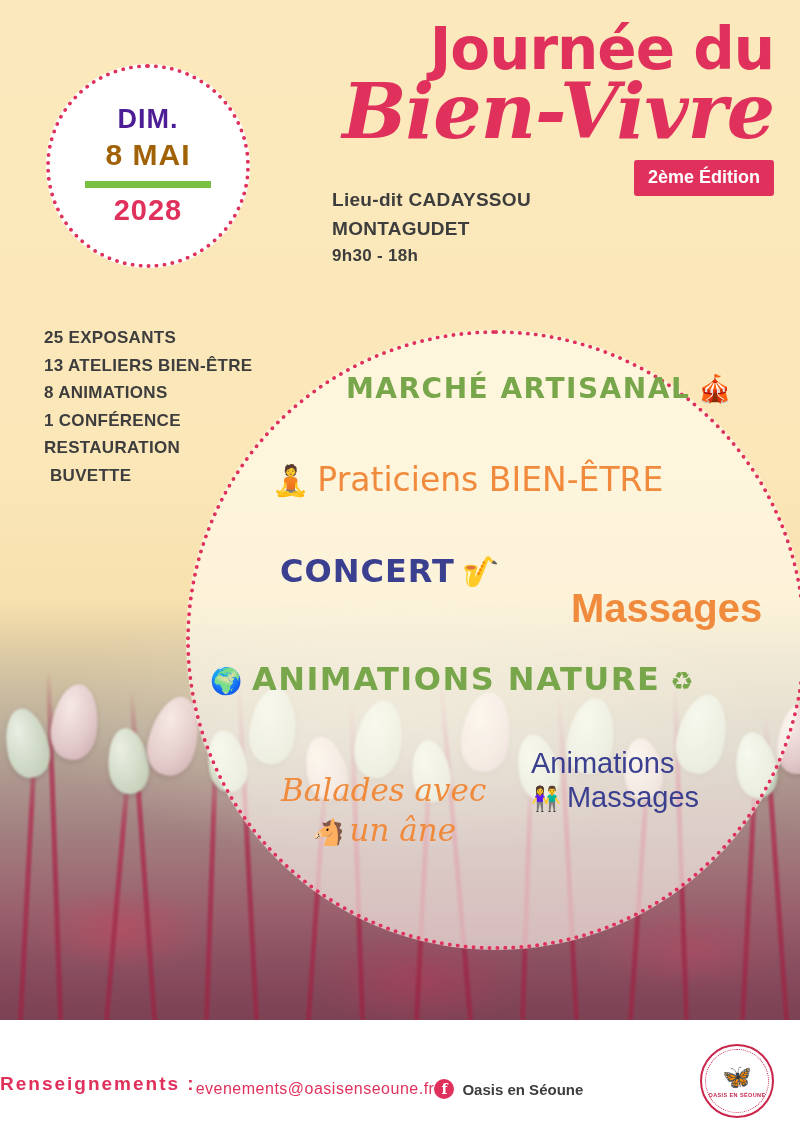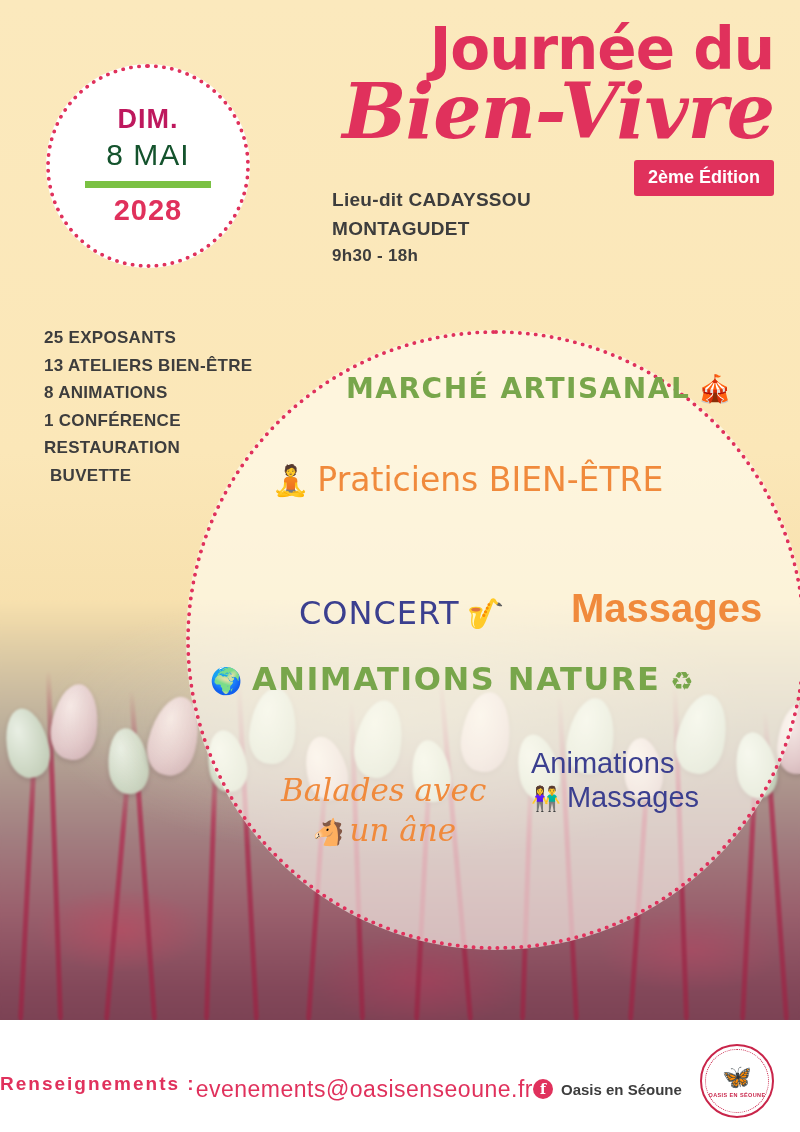--- a/index.html
+++ b/index.html
@@ -58,25 +58,25 @@
     position: absolute; left: 46px; top: 64px; width: 204px; height: 204px;
     border-radius: 50%;
     background: #ffffff;
     border: 4px dotted #e0315c;
     display: flex; flex-direction: column;
     align-items: center; justify-content: center;
     text-align: center;
   }
   .date-dim {
     font-weight: bold; font-size: 27px; letter-spacing: 1px;
-    color: #be185d; line-height: 1.05;
+    color: #4c1d95; line-height: 1.05;
   }
   .date-day {
-    font-weight: normal; font-size: 30px; letter-spacing: 1px;
-    color: #14532d; margin-top: 4px;
+    font-weight: bold; font-size: 30px; letter-spacing: 1px;
+    color: #a16207; margin-top: 4px;
   }
   .date-rule {
     width: 126px; height: 7px; background: #7ac143; margin: 9px 0 6px;
   }
   .date-year {
     font-weight: bold; font-size: 29px; color: #e0315c; letter-spacing: 1px;
   }
 
   
   .headline {
@@ -152,25 +152,24 @@
   .icon-market { font-size: 27px; margin-left: 8px; }
 
   .praticiens {
     left: 86px; top: 130px;
     font-size: 33px; color: #f08a3c; font-weight: normal;
     font-family: "DejaVu Sans", sans-serif;
   }
   .icon-yoga { color: #e0315c; font-size: 30px; margin-right: 8px; }
 
   .concert {
-    left: 113px; top: 222px;
-    font-family: "DejaVu Sans", sans-serif;
-    font-weight: normal; font-size: 32px; color: #3b3f8f;
+    left: 94px; top: 222px;
+    font-family: "DejaVu Sans", sans-serif;
+    font-weight: bold; font-size: 32px; color: #3b3f8f;
     letter-spacing: 1px;
-    margin-top: 42px;
   }
   .icon-sax { font-size: 30px; margin-left: 8px; }
 
   .massages {
     left: 385px; top: 256px;
     font-weight: bold; font-size: 40px; color: #f08a3c;
   }
 
   .nature {
     left: 24px; top: 330px;
@@ -202,21 +201,21 @@
   .footer {
     position: absolute; left: 0; bottom: 0; width: 800px; height: 112px;
     background: #ffffff;
     display: flex; flex-direction: row; align-items: center;
     padding-top: 16px;
   }
   .footer-title {
     color: #e0315c; font-weight: bold; font-size: 19px; letter-spacing: 2px;
   }
   .footer-mail {
-    color: #e0315c; font-size: 23px; margin-top: 10px; letter-spacing: 0.5px; text-align: center;
+    color: #e0315c; font-size: 16px; margin-top: 10px; letter-spacing: 0.5px; text-align: center;
   }
   .footer-social {
     display: flex; align-items: center; gap: 8px; margin-top: 10px;
   }
   .fb {
     width: 20px; height: 20px; border-radius: 50%; background: #e0315c;
     color: #fff; font-weight: bold; font-size: 14px;
     display: flex; align-items: center; justify-content: center;
     font-family: "DejaVu Serif", serif;
   }

